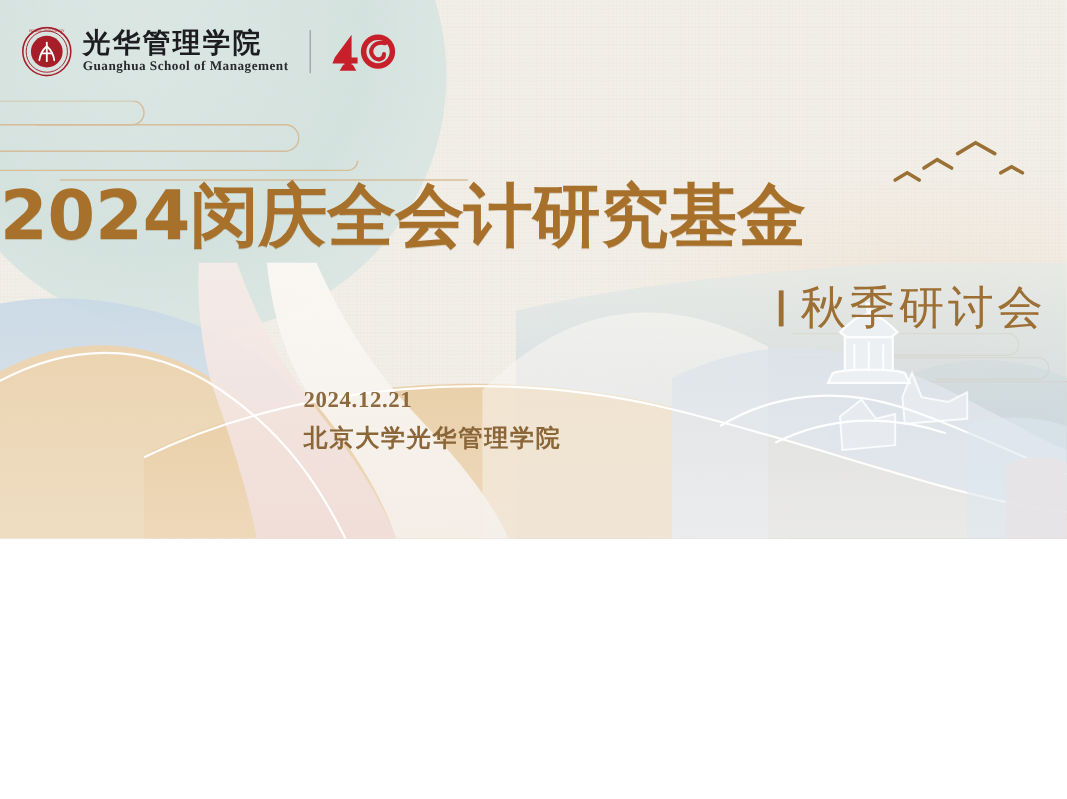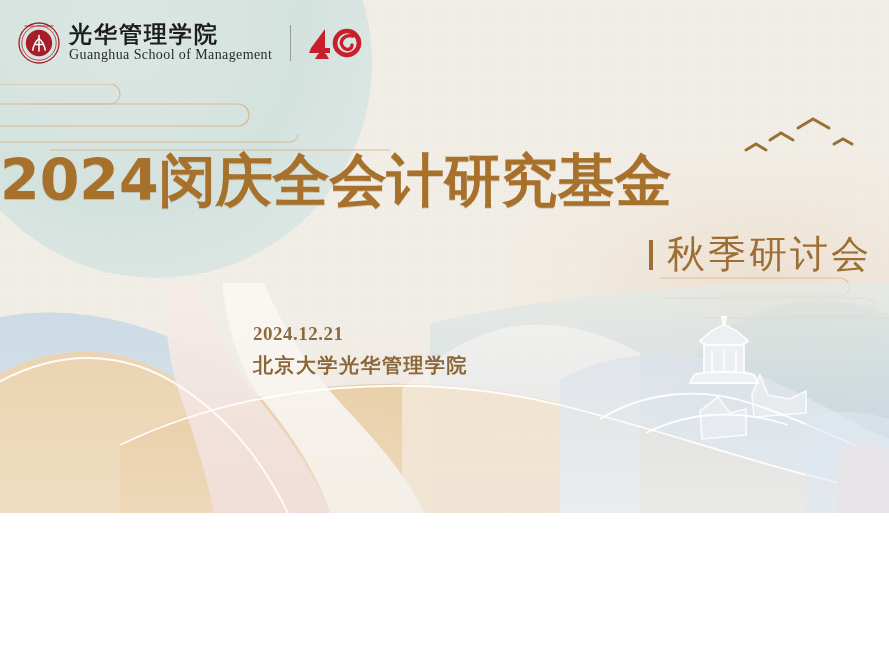--- a/index.html
+++ b/index.html
@@ -13,21 +13,21 @@
     font-family: "Liberation Sans", sans-serif;
     overflow: hidden;
   }
 
   
   #slide {
     position: absolute;
     left: 0;
     top: 0;
     width: 889px;
-    height: 513px;
+    height: 449px;
     overflow: hidden;
     background: #f2efe8;
   }
 
   
   .bg-base {
     position: absolute;
     inset: 0;
     background:
       radial-gradient(120% 90% at 12% 8%, #eef1ee 0%, #f1 efe8 40%, rgba(0,0,0,0) 70%),
@@ -124,25 +124,25 @@
   .wordmark-cn {
     font-family: "DejaVu Serif", serif;
     font-size: 23px;
     line-height: 1.02;
     color: #1d1d1f;
     letter-spacing: 2px;
     font-weight: 700;
   }
   .wordmark-en {
     font-family: "Liberation Serif", serif;
-    font-size: 14px;
+    font-size: 11px;
     line-height: 1.3;
     color: #2a2a2c;
     letter-spacing: .4px;
-    font-weight: 400;
+    font-weight: 700;
     margin-top: 1px;
   }
   .logo-divider {
     width: 1px;
     height: 36px;
     background: #9b9aa0;
     margin: 0 16px 0 18px;
   }
   .anniv {
     width: 56px;
@@ -171,21 +171,21 @@
     color: #a7712b;
     text-shadow: 0 1px 0 rgba(120,80,25,.22);
     white-space: nowrap;
   }
   .sub-title {
     position: absolute;
     left: 0;
     top: 238px;
     width: 872px;
     text-align: right;
-    font-family: Liberation Mono, monospace;
+    font-family: Liberation Sans, sans-serif;
     font-weight: 400;
     font-size: 38px;
     line-height: 1;
     letter-spacing: 3px;
     color: #9d6f34;
     white-space: nowrap;
   }
   .sub-title .bar {
     display: inline-block;
     vertical-align: -3px;

